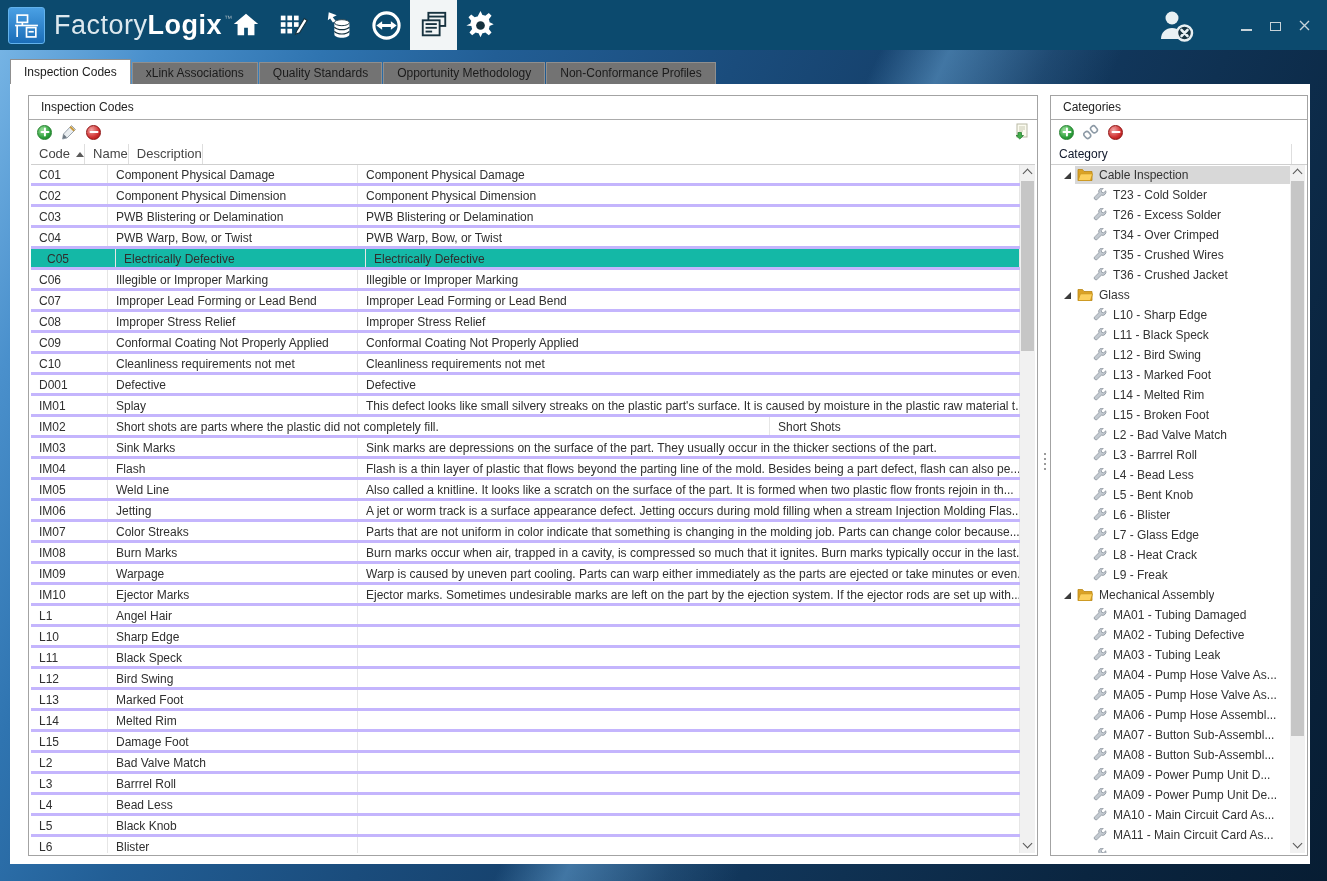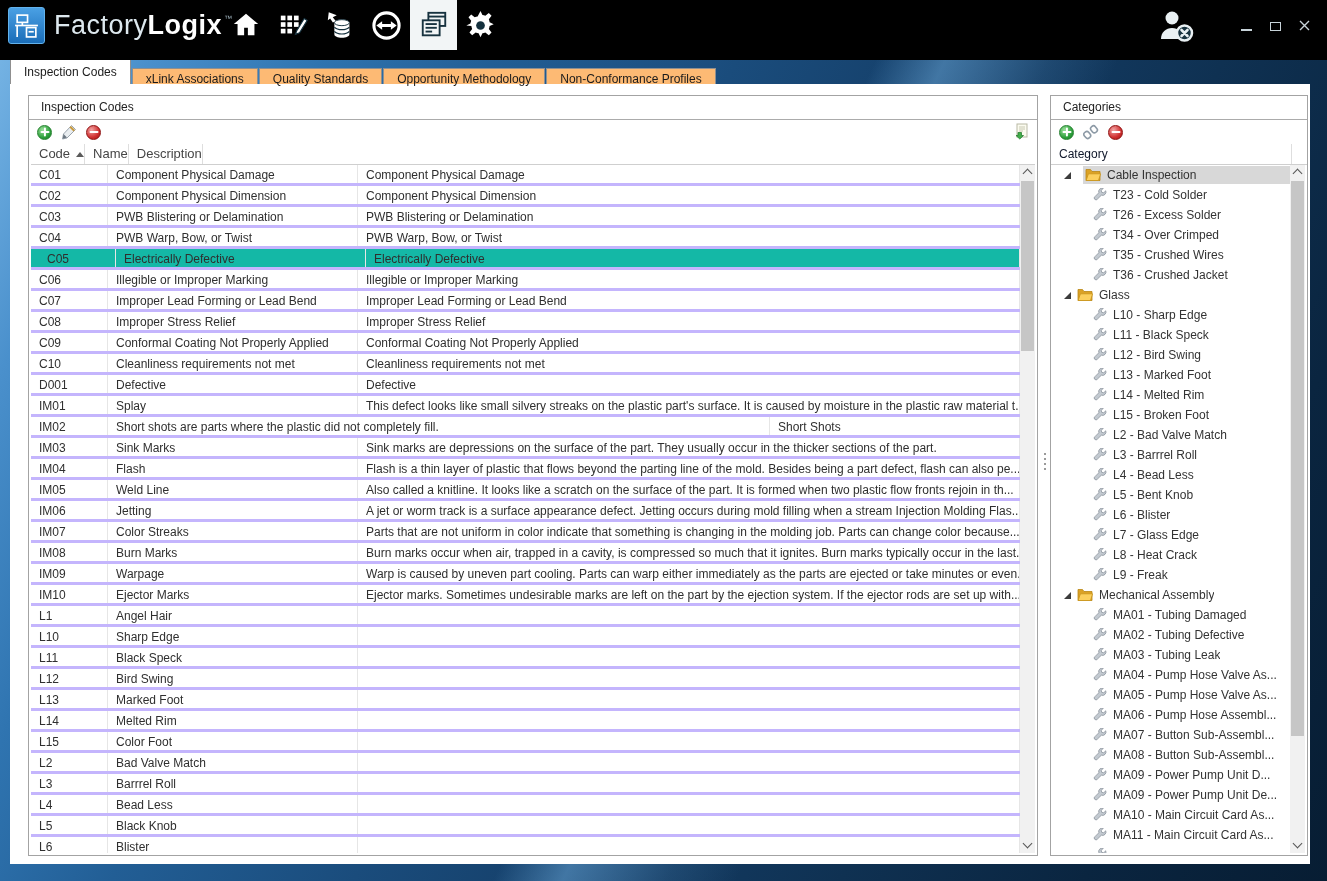--- a/index.html
+++ b/index.html
@@ -3,40 +3,40 @@
 <meta charset="utf-8">
 <style>
   html,body{margin:0;padding:0;}
   body{width:1327px;height:881px;position:relative;overflow:hidden;
        font-family:"Liberation Sans",sans-serif;background:#0a2540;}
   .bg{position:absolute;inset:0;
       background:
         linear-gradient(115deg, rgba(255,255,255,0) 52%, rgba(120,185,235,.45) 56%, rgba(120,185,235,.12) 62%, rgba(255,255,255,0) 66%),
         linear-gradient(115deg,#7cb9e8 0%,#4a90cc 10%,#2f74b0 20%,#225e95 30%,#1a4c7c 44%,#143d66 58%,#0f3152 72%,#0a2540 86%,#071d33 100%);}
   
-  .titlebar{position:absolute;left:0;top:0;right:0;height:60px;background:#000000;z-index:5;}
+  .titlebar{position:absolute;left:0;top:0;right:0;height:50px;background:#0c4a6e;z-index:5;}
   .logo{position:absolute;left:8px;top:7px;width:37px;height:37px;border-radius:3px;box-sizing:border-box;
         background:linear-gradient(180deg,#4aa0e4,#1a6db8);border:1px solid #62b2ec;
         display:flex;align-items:center;justify-content:center;}
   .brand{position:absolute;left:54px;top:0;height:50px;display:flex;align-items:center;font-size:27px;letter-spacing:.5px;}
   .brand .f{font-weight:400;color:#dde8ee;}
   .brand .l{font-weight:700;color:#ffffff;}
   .brand .tm{font-size:8px;color:#9db1bb;margin:-14px 0 0 2px;}
   .nav{position:absolute;left:222px;top:0;height:50px;display:flex;}
   .nav-item{width:47px;height:50px;display:flex;align-items:center;justify-content:center;color:#ffffff;cursor:pointer;}
   .nav-item.active{background:#f2f5f6;color:#17323f;}
   .user-btn{position:absolute;right:130px;top:9px;color:#e9f0f3;cursor:pointer;}
   .win-btns{position:absolute;right:14px;top:0;height:50px;display:flex;align-items:center;gap:11px;color:#c7d3d9;}
   .wb{width:18px;height:18px;display:flex;align-items:center;justify-content:center;cursor:pointer;}
   .wb-min{width:11px;height:2px;background:#c7d3d9;margin-top:9px;}
   .wb-max{width:11px;height:9px;border:1.5px solid #c7d3d9;box-sizing:border-box;margin-top:3px;}
   
   .tabs{position:absolute;left:10px;top:59px;height:25px;display:flex;align-items:flex-end;z-index:4;}
-  .tab{box-sizing:border-box;height:16px;line-height:20px;padding:0 13px;font-size:12px;color:#1b1b1b;
-       background:#fdba74;border:1px solid #8f8f8f;border-bottom:none;margin-right:1px;cursor:pointer;white-space:nowrap;}
+  .tab{box-sizing:border-box;height:22px;line-height:20px;padding:0 13px;font-size:12px;color:#1b1b1b;
+       background:#737373;border:1px solid #8f8f8f;border-bottom:none;margin-right:1px;cursor:pointer;white-space:nowrap;}
   .tab.active{height:25px;line-height:24px;background:#ffffff;z-index:2;}
   
   .page{position:absolute;left:10px;top:84px;width:1300px;height:780px;background:#ffffff;z-index:3;}
   .panel{position:absolute;box-sizing:border-box;border:1px solid #a3a3a3;background:#fff;}
   .panel-insp{left:18px;top:11px;width:1010px;height:761px;}
   .panel-cat{left:1040px;top:11px;width:258px;height:761px;}
   .panel-title{height:23px;line-height:23px;padding-left:12px;font-size:12px;color:#222;border-bottom:1px solid #ababab;}
   .tb{display:flex;align-items:center;height:24px;padding-left:8px;gap:9px;position:relative;}
   .sphere{width:15px;height:15px;border-radius:50%;position:relative;box-sizing:border-box;cursor:pointer;flex:0 0 auto;}
   .sphere.add{background:radial-gradient(circle at 35% 30%,#9be09b,#2fa13d 60%,#157a23);border:1px solid #25812f;}
@@ -74,21 +74,21 @@
   
   .cat-header{height:21px;box-sizing:border-box;border-bottom:1px solid #cfcfcf;font-size:12px;color:#0f172a;
               padding-left:8px;line-height:20px;position:relative;}
   .cat-header::after{content:"";position:absolute;right:15px;top:0;bottom:0;width:1px;background:#dedede;}
   .tree{position:absolute;left:2px;right:17px;top:69px;bottom:2px;overflow:hidden;font-size:12px;color:#333;}
   .trow{height:20px;display:flex;align-items:center;cursor:pointer;}
   .trow.cat{padding-left:6px;}
   .expander{width:16px;display:flex;justify-content:center;flex:0 0 auto;}
   .exp-tri{width:0;height:0;border-style:solid;border-width:0 0 7px 7px;border-color:transparent transparent #3c3c3c transparent;}
   .cat-content{flex:1;display:flex;align-items:center;gap:6px;height:18px;padding-left:2px;}
-  .trow.selected .cat-content{background:#d8d8d8;margin-left:8px;}
+  .trow.selected .cat-content{background:#d8d8d8;}
   .trow.leaf{padding-left:40px;gap:6px;}
   .tlabel{white-space:nowrap;overflow:hidden;}
   
   .splitter{position:absolute;left:1031px;top:364px;width:7px;height:26px;display:flex;flex-direction:column;
             align-items:center;justify-content:center;gap:3px;cursor:col-resize;}
   .splitter i{width:2px;height:2px;background:#9a9a9a;display:block;}
 </style>
 </head>
 <body>
 
@@ -369,21 +369,21 @@
             <div class="cell c1">Marked Foot</div>
             <div class="cell c2"></div>
           </div>
           <div class="row">
             <div class="cell c0">L14</div>
             <div class="cell c1">Melted Rim</div>
             <div class="cell c2"></div>
           </div>
           <div class="row">
             <div class="cell c0">L15</div>
-            <div class="cell c1">Color Foot</div>
+            <div class="cell c1">Damage Foot</div>
             <div class="cell c2"></div>
           </div>
           <div class="row">
             <div class="cell c0">L2</div>
             <div class="cell c1">Bad Valve Match</div>
             <div class="cell c2"></div>
           </div>
           <div class="row">
             <div class="cell c0">L3</div>
             <div class="cell c1">Barrrel Roll</div>

